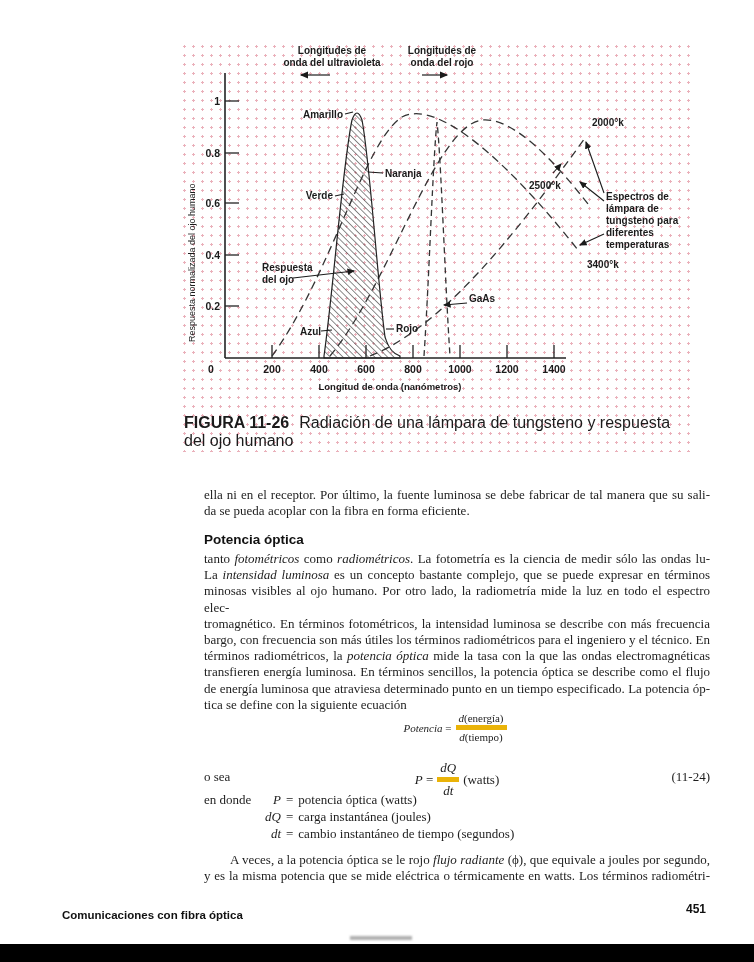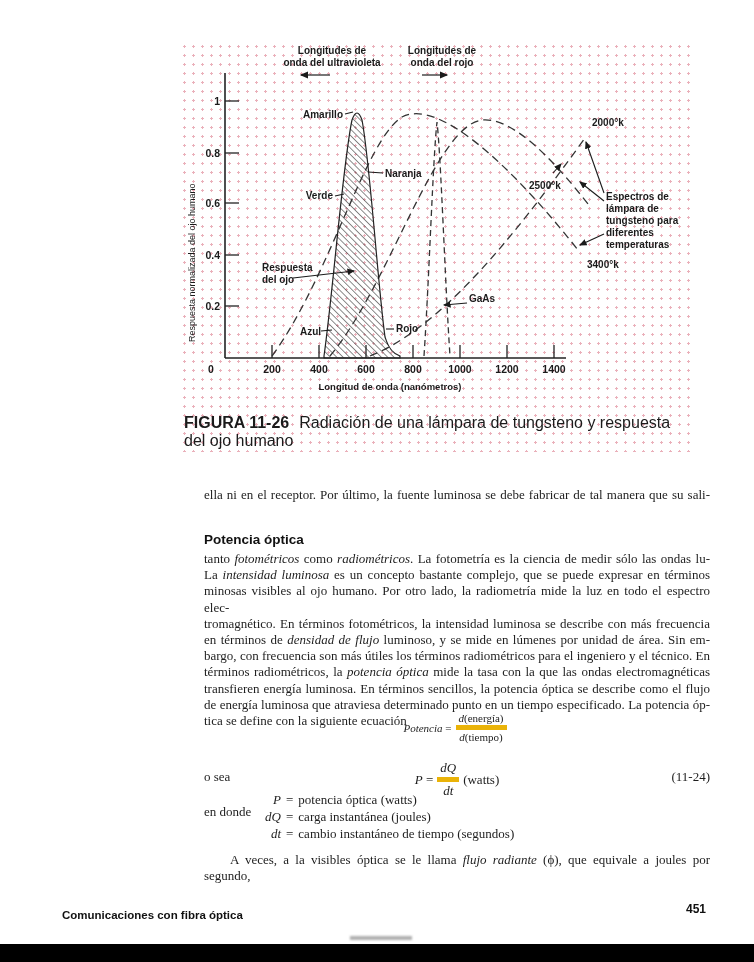--- a/index.html
+++ b/index.html
@@ -27,21 +27,21 @@
     align-items:center;font-size:11px;}
   .frac{display:inline-flex;flex-direction:column;text-align:center;vertical-align:middle;margin:0 4px;}
   .frac .num{border-bottom:5px solid #eab308;padding:0 3px 1px 3px;}
   .frac .den{padding-top:1px;}
   .eq-row{position:absolute;left:204px;width:506px;font-size:13px;}
   .eq-side-left{position:absolute;left:0;top:9px;font-family:Liberation Serif, serif;}
   .eq-side-right{position:absolute;right:0;top:9px;}
   .eq-center{display:flex;justify-content:center;align-items:center;}
   
   #where{position:absolute;left:204px;top:791px;width:506px;font-size:13px;line-height:17px;}
-  #where-intro{position:absolute;left:0;top:0;margin-top:12px;}
+  #where-intro{position:absolute;left:0;top:0;}
   .wrow{display:flex;}
   .wsym{display:inline-block;width:77px;text-align:right;font-style:italic;}
   .wsign{margin:0 5px;}
   
   #footer-left{position:absolute;left:62px;top:902px;font-family:"Liberation Sans", sans-serif;
     font-size:11.5px;font-weight:700;color:#111;margin-top:7px;}
   #footer-page{position:absolute;right:48px;top:902px;font-family:"Liberation Sans", sans-serif;
     font-size:12px;font-weight:700;color:#111;}
   #scan-artifact{position:absolute;left:350px;top:936px;width:62px;height:4px;
     background:rgba(95,95,95,.5);filter:blur(1px);}
@@ -152,30 +152,30 @@
       <line x1="424" y1="192" x2="400" y2="203" stroke="#1b1b1b" stroke-width="1.1" marker-end="url(#arr)"></line>
     </svg>
 
     <div id="figure-caption">
       <b>FIGURA 11-26</b><span>Radiación de una lámpara de tungsteno y respuesta del ojo humano</span>
     </div>
   </div>
 
   <div class="block" style="top:487px">
       <div class="tl"><span>ella ni en el receptor. Por último, la fuente luminosa se debe fabricar de tal manera que su sali-</span></div>
+      <div class="tl last"><span>da se pueda acoplar con la fibra en forma eficiente.</span></div>
     </div>
 
   <div id="heading">Potencia óptica</div>
 
   <div class="block" style="top:551px">
       <div class="tl"><span>tanto </span><i>fotométricos</i><span> como </span><i>radiométricos</i><span>. La fotometría es la ciencia de medir sólo las ondas lu-</span></div>
       <div class="tl"><span>La </span><i>intensidad luminosa</i><span> es un concepto bastante complejo, que se puede expresar en términos</span></div>
       <div class="tl"><span>minosas visibles al ojo humano. Por otro lado, la radiometría mide la luz en todo el espectro elec-</span></div>
       <div class="tl"><span>tromagnético. En términos fotométricos, la intensidad luminosa se describe con más frecuencia</span></div>
-      <div class="tl"><span>en términos de </span><i>densidad de flujo</i><span> luminoso, y se mide en lúmenes por unidad de área. Sin em-</span></div>
       <div class="tl"><span>bargo, con frecuencia son más útiles los términos radiométricos para el ingeniero y el técnico. En</span></div>
       <div class="tl"><span>términos radiométricos, la </span><i>potencia óptica</i><span> mide la tasa con la que las ondas electromagnéticas</span></div>
       <div class="tl"><span>transfieren energía luminosa. En términos sencillos, la potencia óptica se describe como el flujo</span></div>
       <div class="tl"><span>de energía luminosa que atraviesa determinado punto en un tiempo especificado. La potencia óp-</span></div>
       <div class="tl last"><span>tica se define con la siguiente ecuación</span></div>
     </div>
 
   <div class="equation" style="top:712px">
     <span><i>Potencia</i>&nbsp;<span>=</span></span>
     <span class="frac">
@@ -210,20 +210,21 @@
         <span class="wdef">carga instantánea (joules)</span>
     </div>
     <div class="wrow">
       <span class="wsym">dt</span>
         <span class="wsign">=</span>
         <span class="wdef">cambio instantáneo de tiempo (segundos)</span>
     </div>
   </div>
 
   <div class="block" style="top:852px">
-      <div class="tl" style="text-indent: 26px;"><span>A veces, a la visibles óptica se le llama </span><i>flujo radiante</i><span> (ϕ), que equivale a joules por segundo,</span></div>
+      <div class="tl" style="text-indent: 26px;"><span>A veces, a la potencia óptica se le rojo </span><i>flujo radiante</i><span> (ϕ), que equivale a joules por segundo,</span></div>
+      <div class="tl"><span>y es la misma potencia que se mide eléctrica o térmicamente en watts. Los términos radiométri-</span></div>
     </div>
 
   <div id="footer-left">Comunicaciones con fibra óptica</div>
   <div id="footer-page">451</div>
   <div id="scan-artifact"></div>
   <div id="bottom-bar"></div>
 </div>
 
 </body></html>

